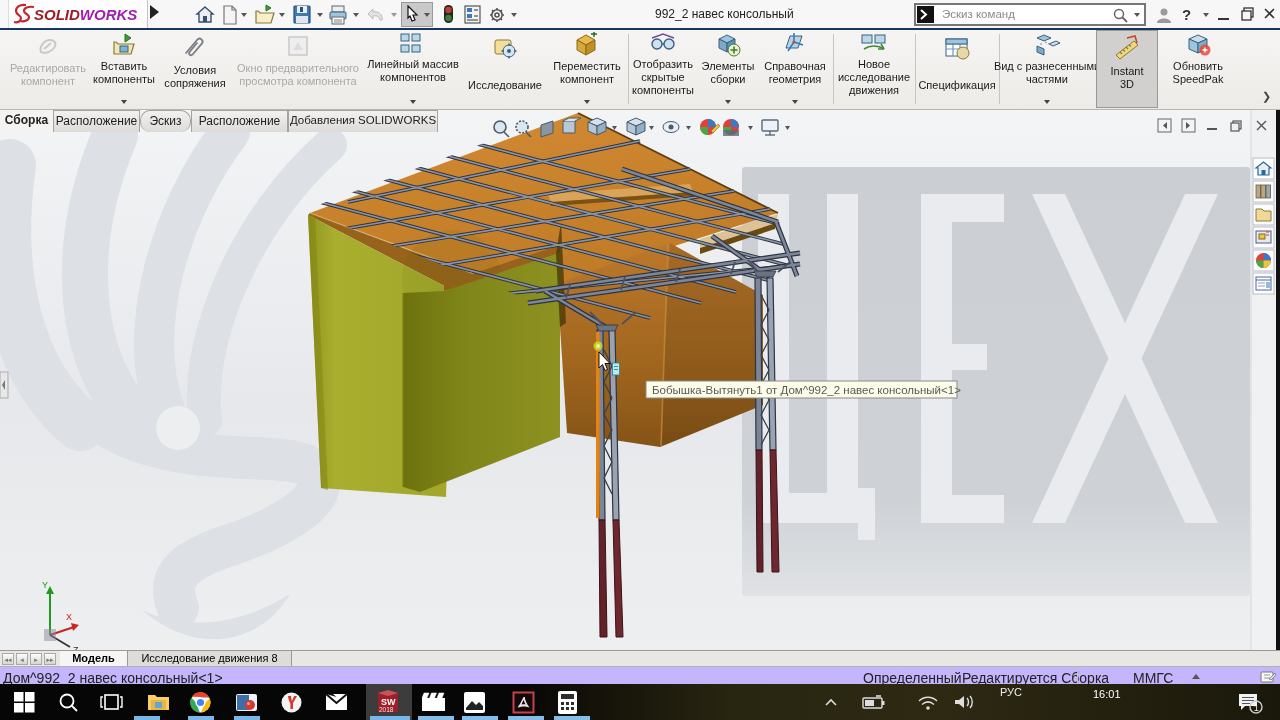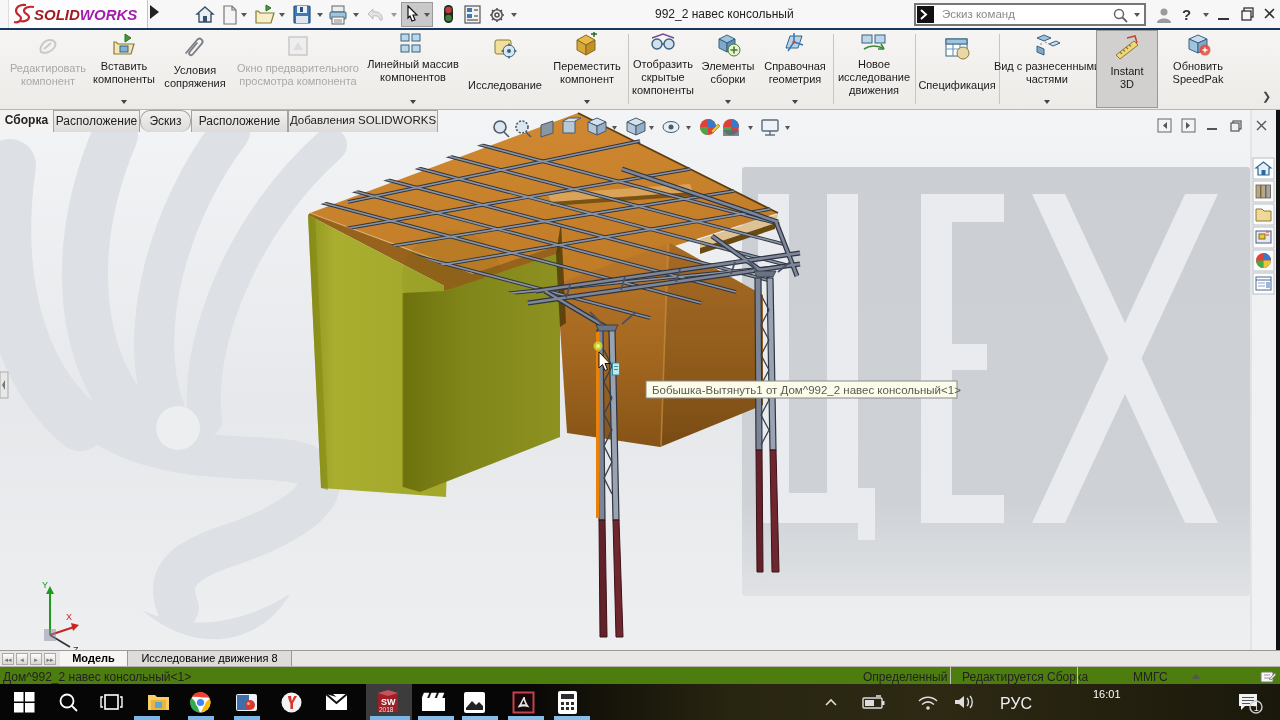--- a/index.html
+++ b/index.html
@@ -31,21 +31,21 @@
 
 #tabrow{position:absolute;left:0;top:110px;height:22px;}
 .tab{position:absolute;top:0;height:22px;background:linear-gradient(#f2f1f0,#dddbd8);border:1px solid #a5a3a0;border-bottom:none;font-size:12px;color:#222;text-align:center;padding-top:3px;white-space:nowrap;}
 .tab.active{background:#f4f3f2;border:none;font-weight:bold;}
 
 #viewport{position:absolute;left:0;top:110px;width:1280px;height:540px;overflow:hidden;}
 
 #bottombar{position:absolute;left:0;top:650px;width:1280px;height:16px;background:#e9e7e4;border-top:1px solid #999;}
 .navb{position:absolute;top:2px;width:12px;height:12px;background:linear-gradient(#fdfdfd,#d8d6d3);border:1px solid #aaa;font-size:7px;color:#777;text-align:center;line-height:11px;}
 .mtab{position:absolute;top:0px;height:16px;font-size:11px;text-align:center;padding-top:1px;}
-#statusbar{position:absolute;left:0;top:666px;width:1280px;height:18px;background:#4d7c0f;border-top:1px solid #b5b2ae;font-size:12px;color:#222;}
+#statusbar{position:absolute;left:0;top:666px;width:1280px;height:18px;background:#c4b5fd;border-top:1px solid #b5b2ae;font-size:14px;color:#222;}
 
 #taskbar{position:absolute;left:0;top:684px;width:1280px;height:36px;background:#060606;}
 #taskbar .olive{position:absolute;right:0;top:0;width:760px;height:36px;
  background:linear-gradient(90deg,rgba(6,6,6,0),rgba(22,20,9,0.9) 10%,rgba(40,37,17,1) 28%,rgba(45,41,19,1) 55%,rgba(34,31,14,1) 82%,rgba(26,24,11,1));}
 .tico{position:absolute;top:6px;}
 .tray{position:absolute;color:#fff;font-size:11px;}
 </style></head>
 <body>
 <div id="app">
 
@@ -716,21 +716,21 @@
         </g>
         <circle cx="11" cy="13" r="1.8" fill="#ddd"></circle>
       </svg>
   <svg class="tico" style="left:953px;top:10px" width="24" height="16">
         <path d="M2,6 L6,6 L11,2 L11,14 L6,10 L2,10 Z" fill="#ddd"></path>
         <g fill="none" stroke="#ddd" stroke-width="1.4">
           <path d="M14,4 C16,6 16,10 14,12"></path>
           <path d="M17,2 C20,5 20,11 17,14"></path>
         </g>
       </svg>
-  <div class="tray" style="left:1000px;top:11px;font-size:16px;color:#eee;">РУС</div>
+  <div class="tray" style="left:1000px;top:2px;font-size:11px;color:#eee;">РУС</div>
   <div class="tray" style="left:1093px;top:4px;">16:01</div>
   <div class="tray" style="left:1072px;top:18px;margin-top:41px;">20.08.2018</div>
   <svg class="tico" style="left:1237px;top:8px" width="26" height="22">
         <path d="M2,2 L20,2 L20,14 L8,14 L4,18 L4,14 L2,14 Z" fill="#f2f2f2"></path>
         <path d="M5,5.5 L17,5.5 M5,8.5 L17,8.5 M5,11.5 L13,11.5" stroke="#555" stroke-width="1.2"></path>
         <circle cx="19" cy="15" r="6" fill="none" stroke="#ccc" stroke-width="1.4"></circle>
         <text x="16.8" y="19.4" font-size="9" fill="#eee">1</text>
       </svg>
 </div>
 

